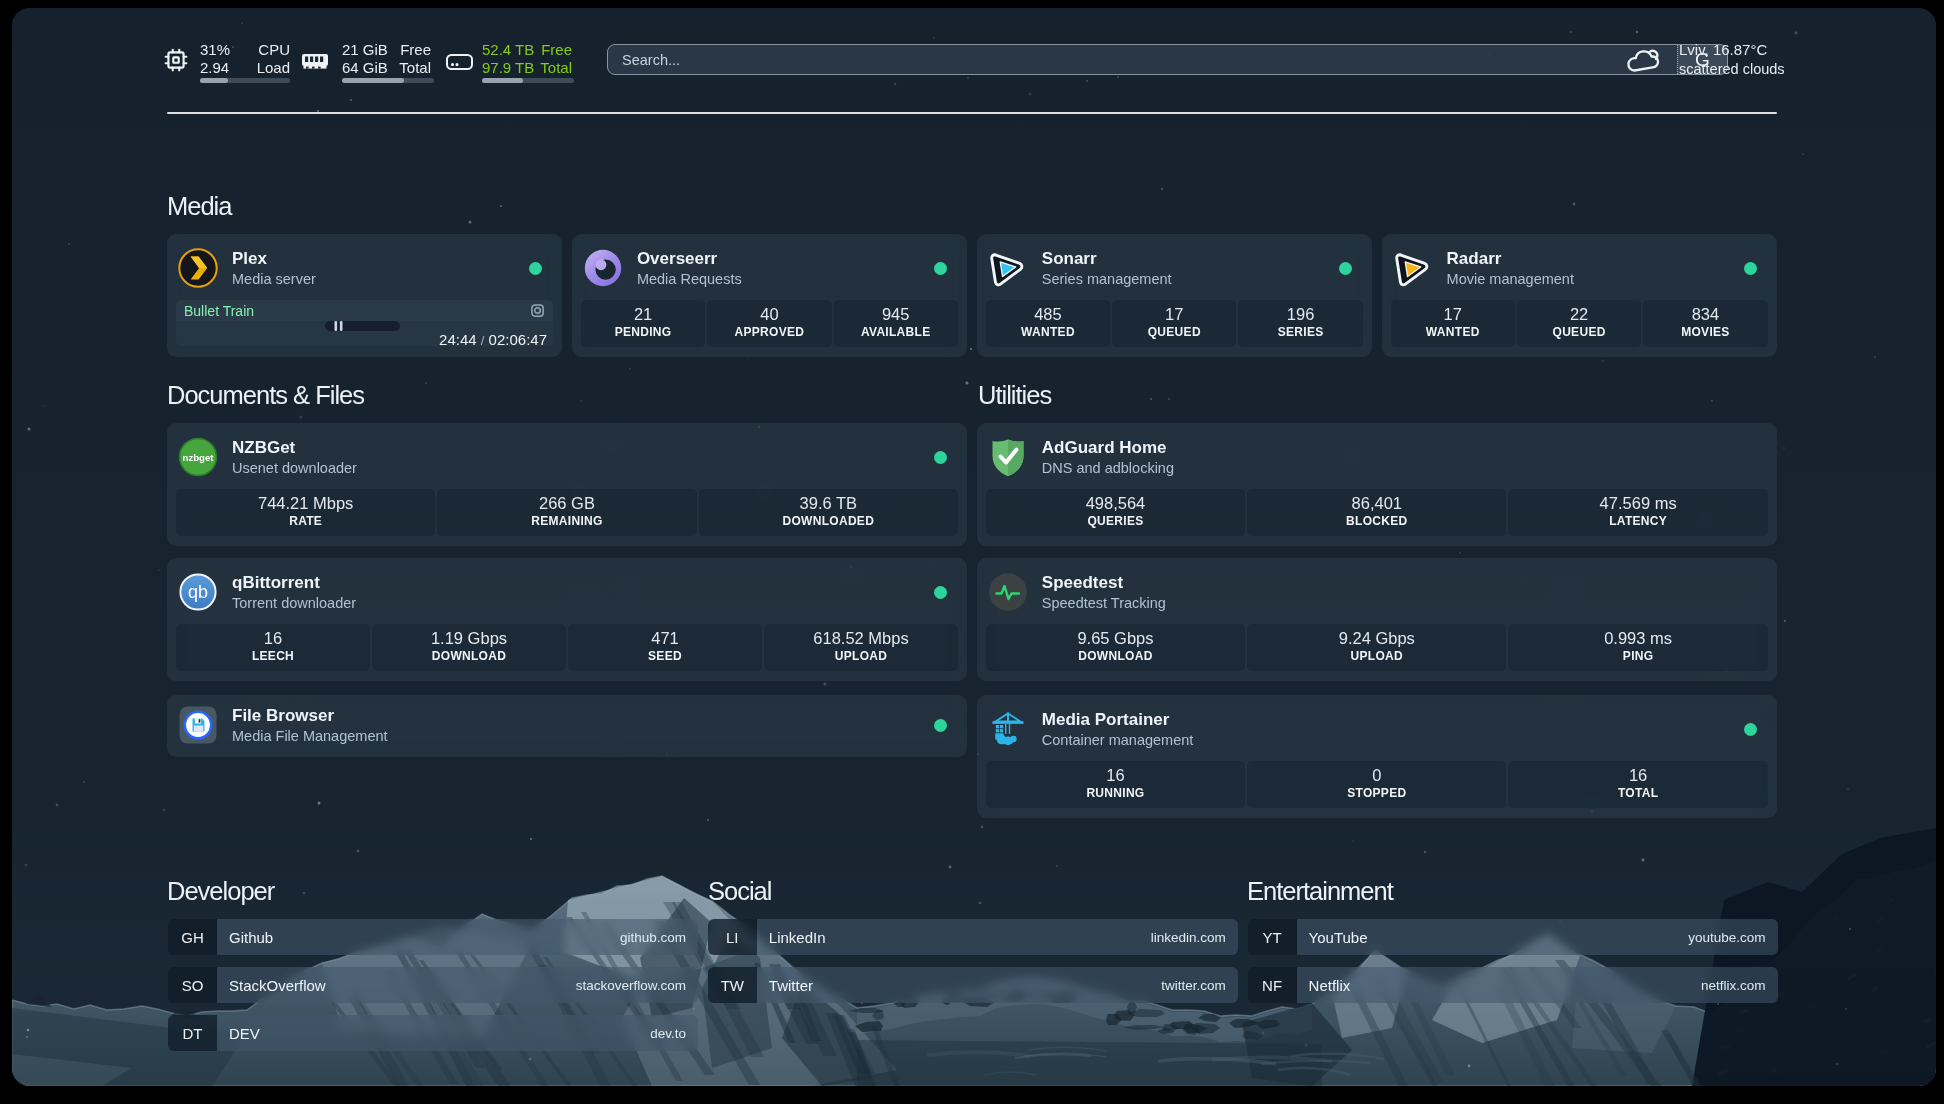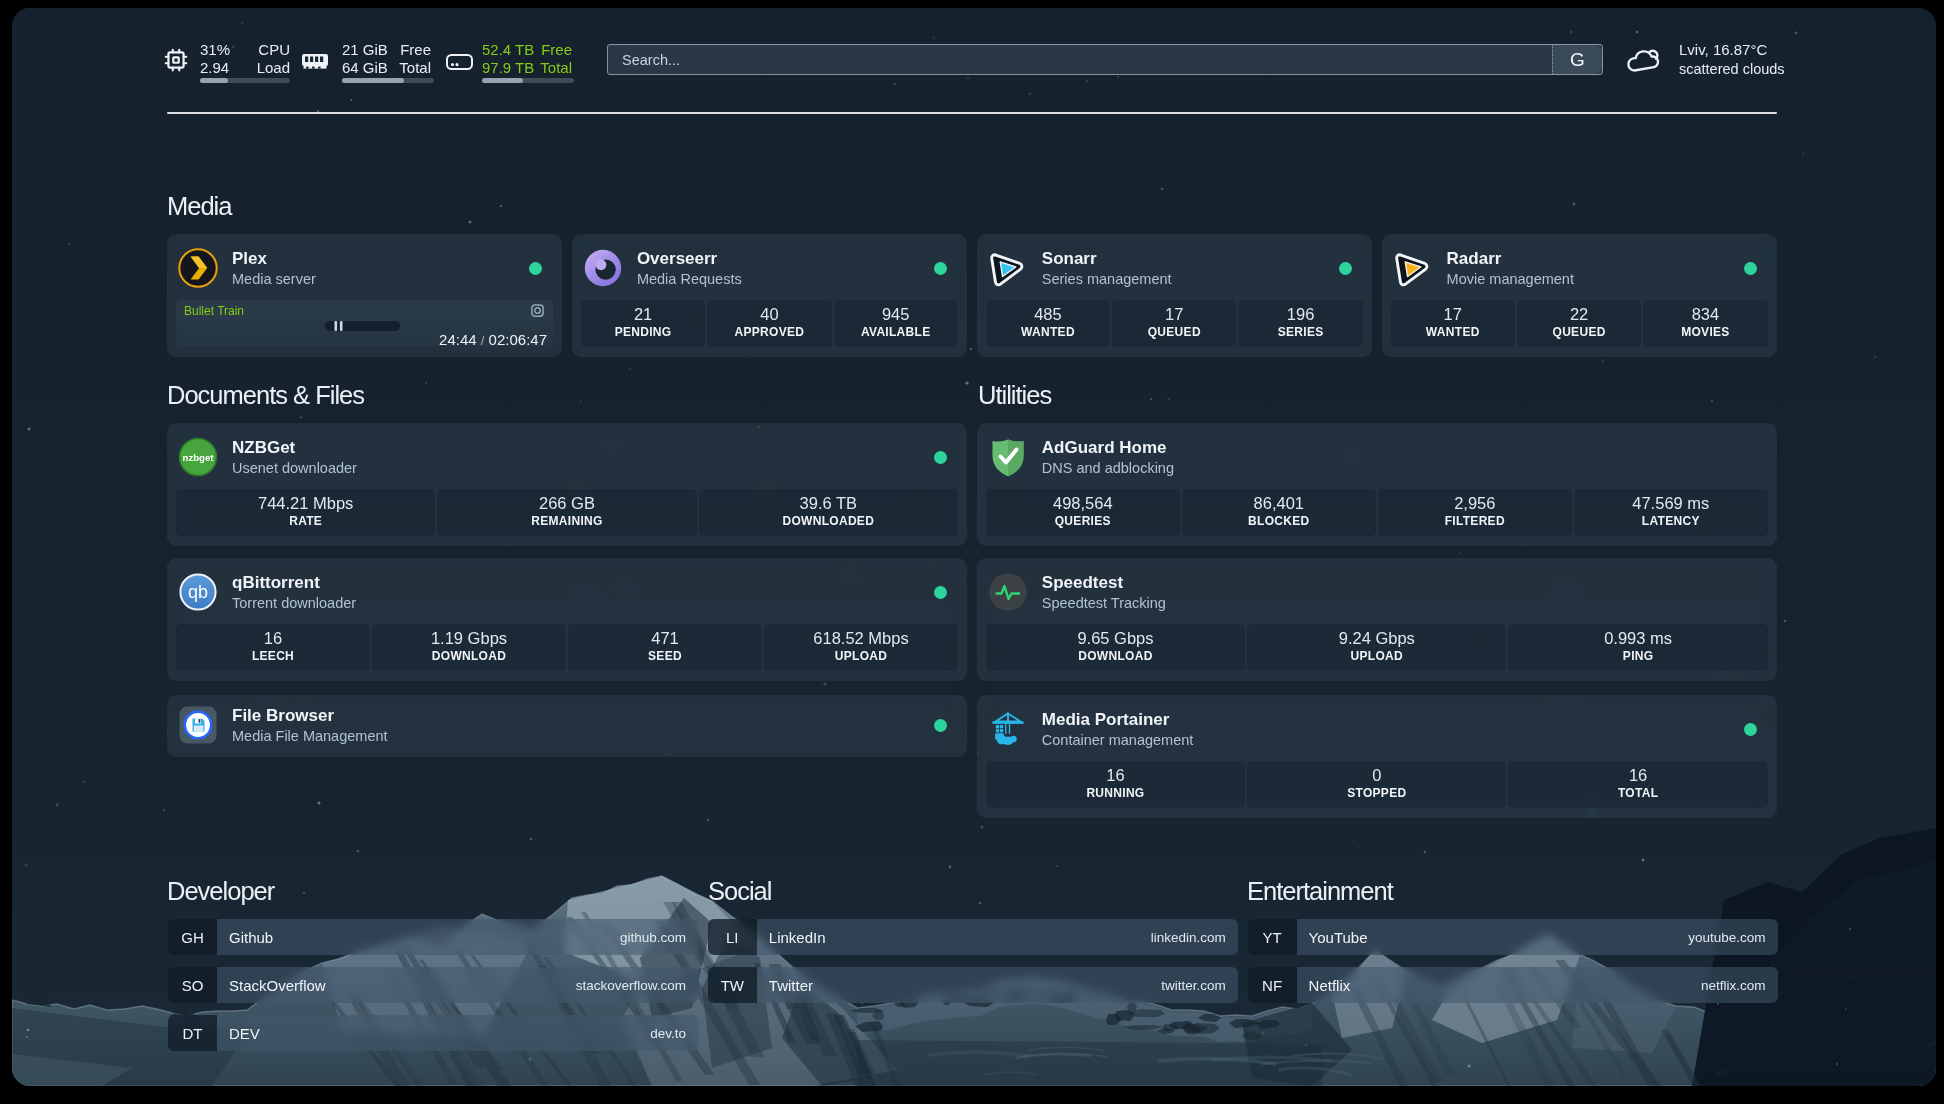--- a/index.html
+++ b/index.html
@@ -9,22 +9,22 @@
     border-radius:18px; overflow:hidden; background:#16222e; }
   #bgmt { position:absolute; left:0; top:0; width:100%; height:100%; }
   #content { position:absolute; left:0; top:0; width:1924px; height:1078px; }
 
   .abs { position:absolute; }
   .res { margin-right:16px; }
   .cols { display:flex; justify-content:space-between; font-size:15px; line-height:17.5px; }
   .bar { height:5px; border-radius:3px; background:#3e4c5a; margin-top:2px; position:relative; }
   .bar i { position:absolute; left:0; top:0; bottom:0; border-radius:3px; background:#96a2ae; display:block; }
 
-  #search { position:absolute; left:595px; top:36px; width:996px; height:31px;
-    background:rgba(44,58,74,0.9); border:1.5px solid #8795a3; border-radius:3px;
+  #search { position:absolute; left:595px; top:36px; width:1121px; height:31px;
+    background:rgba(44,58,74,0.9); border:1.5px solid #8795a3; border-radius:8px;
     color:#c9d3dd; font-size:14.5px; display:flex; align-items:center;gap:36px; }
   #search .ph { padding-left:14px; flex:1; }
   #search .g { width:50px; height:100%; border-left:1px dotted #90a0ae; background:rgba(72,86,100,0.6);
     border-radius:0 6.5px 6.5px 0; display:flex; align-items:center; justify-content:center;
     color:#f2f5f8; font-size:19px; }
 
   #weather { position:absolute; left:1613px; top:32px; display:flex; align-items:center; color:#e6edf3; }
   #weather .t1 { font-size:15px; line-height:20px; }
   #weather .t2 { font-size:14.5px; line-height:19px; }
 
@@ -39,21 +39,21 @@
   .ctit { color:#f0f4f8; font-size:17px; font-weight:600; line-height:20px; }
   .csub { color:#b2c2d0; font-size:14.5px; line-height:18px; margin-top:1px; }
   .dot { position:absolute; right:9px; top:50%; margin-top:-6.5px; width:13px; height:13px; border-radius:50%; background:#2dd49b; }
   .stats { display:flex; gap:2px; margin-top:11px;justify-content:center; }
   .stat { flex:1; background:rgba(8,20,30,0.26); border-radius:5px; text-align:center; padding:5px 0 7px; }
   .stat .v { color:#e3e9ef; font-size:16.5px; line-height:19px; }
   .stat .l { color:#f2f5f8; font-size:12px; font-weight:700; letter-spacing:0.3px; line-height:15px; margin-top:1px; }
 
   
   .mrow { margin-top:2px; background:rgba(164,196,220,0.07); border-radius:5px 5px 0 0; height:21px;
-     display:flex; align-items:center; padding:0 8px; color:#84cc16; font-size:12px; }
+     display:flex; align-items:center; padding:0 8px; color:#86efac; font-size:14px; }
   .mrow .cam { margin-left:auto; }
   .prow { background:rgba(164,196,220,0.04); border-radius:0 0 5px 5px; height:25px; display:flex; align-items:center; padding:0 6px 0 0;flex-direction:column; }
   .ppill { width:75px; height:21px; margin-left:1px; background:#141e30; border-radius:10.5px; display:flex; align-items:center; padding-left:9px; }
   .ptime { margin-left:auto; color:#eef2f6; font-size:15px; }
 
   
   .bm { position:absolute; display:flex; height:36px; border-radius:6px; overflow:hidden; font-size:15px; backdrop-filter:blur(5px); }
   .bm .ab { width:49px; background:rgba(17,29,41,0.78); color:#edf1f5; display:flex; align-items:center; justify-content:center; }
   .bm .bd { flex:1; background:rgba(66,88,108,0.55); display:flex; align-items:center; padding:0 12px; color:#f0f4f8; }
   .bm .dom { margin-left:auto; color:#e2e9ef; font-size:13.5px; }
@@ -572,24 +572,20 @@
       <div class="stats">
         <div class="stat">
             <div class="v">498,564</div>
             <div class="l">QUERIES</div>
           </div>
         <div class="stat">
             <div class="v">86,401</div>
             <div class="l">BLOCKED</div>
           </div>
         <div class="stat">
-            <div class="v">2,956</div>
-            <div class="l">FILTERED</div>
-          </div>
-        <div class="stat">
             <div class="v">47.569 ms</div>
             <div class="l">LATENCY</div>
           </div>
       </div>
     </div>
 
     <div class="card" style="left:155px; top:550px; width:800px; height:123px;">
       <div class="chead">
         <svg class="cicon" viewBox="0 0 40 40">
           <defs>

